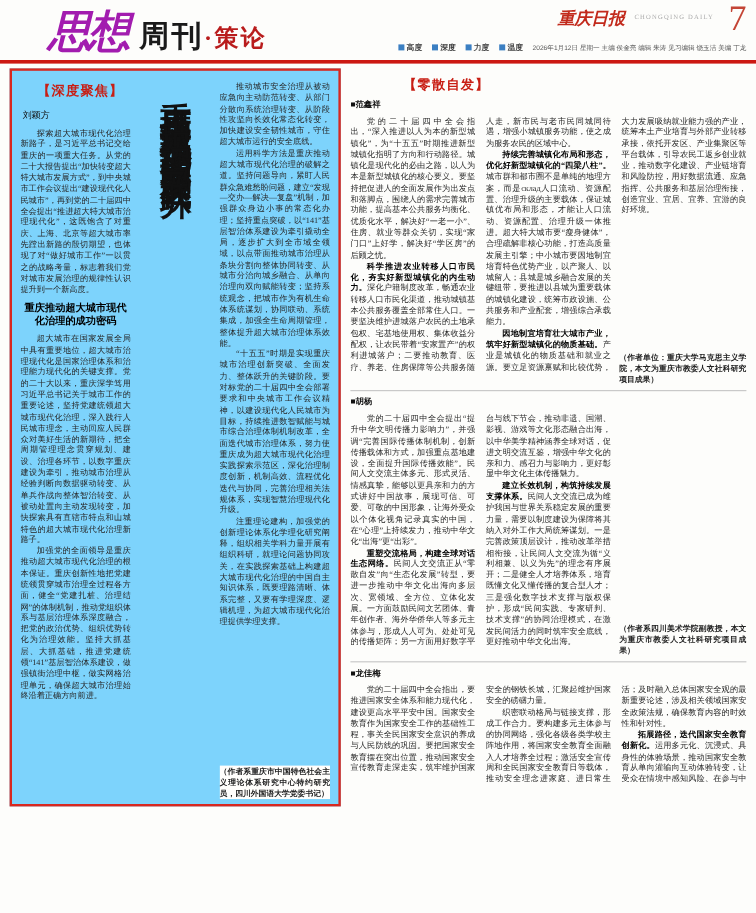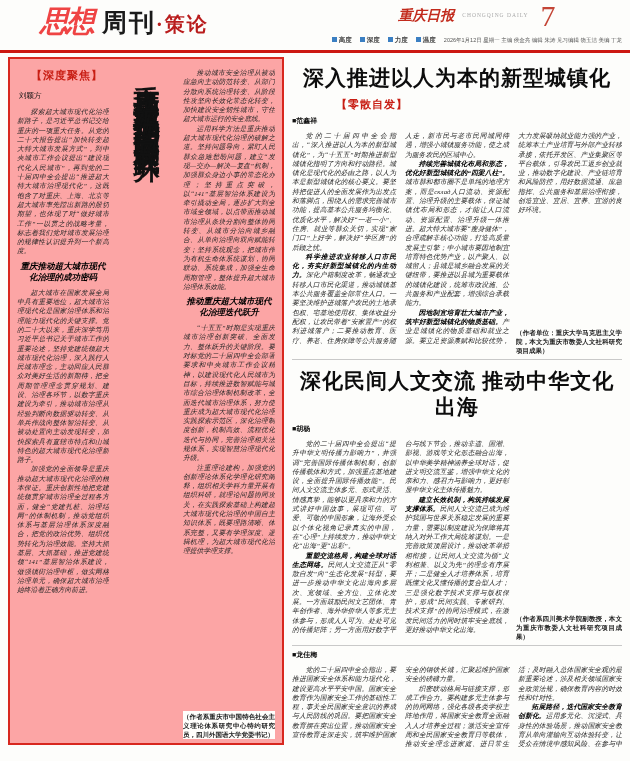--- a/index.html
+++ b/index.html
@@ -6,62 +6,62 @@
   html,body { background:#e8e8e8; }
   .page {
     position:relative; width:630px; height:761px; margin:0 auto;
     background:#fdfdfb; overflow:hidden;
     font-family:"Liberation Serif", serif; color:#222;
   }
   
   .header { position:absolute; left:0; top:0; width:630px; height:50px; }
   .brand { position:absolute; left:40px; top:2px; white-space:nowrap; }
   .brand-main {
-    font-size:29px; font-weight:bold; font-style:italic; color:#ef4444;
+    font-size:36px; font-weight:bold; font-style:italic; color:#a21caf;
     letter-spacing:-3px; font-family:"Liberation Serif", serif;
   }
   .brand-sub { font-size:25px; font-weight:bold; color:#1a1a1a; margin-left:10px; letter-spacing:2px;}
   .brand-topic { font-size:20px; font-weight:bold; color:#b91c1c; letter-spacing:2px;}
   .head-right { position:absolute; right:8px; top:4px; text-align:right; }
   .masthead-cn { font-size:14px; font-weight:bold; font-style:italic; color:#c22a1c; }
   .masthead-en { font-size:5.5px; color:#aaa; letter-spacing:1px; margin-bottom:2px;}
   .page-num { font-size:30px; color:#c44536; font-weight:normal; line-height:24px; margin-left:4px;}
-  .meta-line { display:flex; align-items:center; justify-content:center; gap:8px; margin-top:8px; }
+  .meta-line { display:flex; align-items:center; justify-content:flex-end; gap:8px; margin-top:8px; }
   .section-nav { display:flex; gap:8px; }
   .nav-item { font-size:6.5px; color:#444; font-family:"Liberation Sans", sans-serif; font-weight:bold;}
   .nav-item::before { content:""; display:inline-block; width:5px; height:5px; background:#3b7fc2; margin-right:2px; }
   .dateline { font-size:5.5px; color:#555; font-family:"Liberation Sans", sans-serif; }
   .red-rule { position:absolute; left:0; top:50px; width:630px; height:3px; background:#cc1812; }
 
   
   .main { position:absolute; left:8px; top:57px; width:614px; height:700px; display:flex; }
 
   
   .feature-box {
-    width:276px; height:688px; border:2px solid #d8281f; background:#fca5a5;
+    width:276px; height:615px; border:2px solid #d8281f; background:#7dd3fc;
     padding:5px 7px 4px 7px; display:grid; grid-template-columns:1fr 40px 1fr;
     column-gap:17px; position:relative; flex:none;
   }
   .feature-tag { color:#c81e14; font-weight:bold; font-size:11px; letter-spacing:1px; margin:4px 0 8px 14px; }
   .feature-author { font-size:7.5px; font-weight:normal; color:#111; margin:0 0 6px 2px; font-family:"Liberation Sans", sans-serif;}
   .f-col { overflow:hidden; height:100%; }
   .f-col-right { position:relative; padding-top:4px; }
   .f-body { overflow:hidden; }
   .v-headline {
     writing-mode:vertical-rl; text-orientation:upright;
     font-size:26px; font-weight:bold; color:#111; line-height:40px;
     letter-spacing:3.2px; height:100%; margin:0 auto; text-align:justify;
   }
   .f-credit {
     position:absolute; bottom:0; left:0; width:100%; background:#fffefc;
     font-size:6.5px; font-weight:bold; line-height:9px; text-align:justify; padding-top:1px;
   }
 
   
-  .bodytext p { font-size:6.8px; line-height:9.3px; text-align:justify; text-indent:2em; color:#262626;font-style:italic; }
+  .bodytext p { font-size:6.8px; line-height:9.3px; text-align:justify; text-indent:2em; color:#262626; }
   .bodytext p b { font-weight:bold; color:#000; }
   .bodytext p.subhead {
     text-indent:0; text-align:center; font-weight:bold; font-size:8.5px;
     line-height:11px; margin:5px 0 5px 0; color:#000;
     font-family:"Liberation Sans", sans-serif;
   }
 
   
   .right-rail { flex:1; margin-left:8px; display:flex; flex-direction:column; }
   .article { position:relative; }
@@ -122,45 +122,42 @@
             <p class="subhead">重庆推动超大城市现代化治理的成功密码</p>
             <p>超大城市在国家发展全局中具有重要地位，超大城市治理现代化是国家治理体系和治理能力现代化的关键支撑。党的二十大以来，重庆深学笃用习近平总书记关于城市工作的重要论述，坚持党建统领超大城市现代化治理，深入践行人民城市理念，主动回应人民群众对美好生活的新期待，把全周期管理理念贯穿规划、建设、治理各环节，以数字重庆建设为牵引，推动城市治理从经验判断向数据驱动转变、从单兵作战向整体智治转变、从被动处置向主动发现转变，加快探索具有直辖市特点和山城特色的超大城市现代化治理新路子。</p>
             <p>加强党的全面领导是重庆推动超大城市现代化治理的根本保证。重庆创新性地把党建统领贯穿城市治理全过程各方面，健全“党建扎桩、治理结网”的体制机制，推动党组织体系与基层治理体系深度融合，把党的政治优势、组织优势转化为治理效能。坚持大抓基层、大抓基础，推进党建统领“141”基层智治体系建设，做强镇街治理中枢，做实网格治理单元，确保超大城市治理始终沿着正确方向前进。</p>
           </div>
       </div>
       <div class="v-headline">重庆推动超大城市现代化治理的成功密码及迭代跃升</div>
       <div class="f-col f-col-right">
         <div class="f-body bodytext" style="height:648px;">
             <p>推动城市安全治理从被动应急向主动防范转变、从部门分散向系统治理转变、从阶段性攻坚向长效化常态化转变，加快建设安全韧性城市，守住超大城市运行的安全底线。</p>
             <p>运用科学方法是重庆推动超大城市现代化治理的破解之道。坚持问题导向，紧盯人民群众急难愁盼问题，建立“发现—交办—解决—复盘”机制，加强群众身边小事的常态化办理；坚持重点突破，以“141”基层智治体系建设为牵引撬动全局，逐步扩大到全市域全领域，以点带面推动城市治理从条块分割向整体协同转变、从城市分治向城乡融合、从单向治理向双向赋能转变；坚持系统观念，把城市作为有机生命体系统谋划，协同联动、系统集成，加强全生命周期管理，整体提升超大城市治理体系效能。</p>
-            <p class="subhead">推动重庆超大城市现代化治理迭代跃升</p>
             <p>“十五五”时期是实现重庆城市治理创新突破、全面发力、整体跃升的关键阶段。要对标党的二十届四中全会部署要求和中央城市工作会议精神，以建设现代化人民城市为目标，持续推进数智赋能与城市综合治理体制机制改革，全面迭代城市治理体系，努力使重庆成为超大城市现代化治理实践探索示范区，深化治理制度创新，机制高效、流程优化迭代与协同，完善治理相关法规体系，实现智慧治理现代化升级。</p>
             <p>注重理论建构，加强党的创新理论体系化学理化研究阐释，组织相关学科力量开展有组织科研，就理论问题协同攻关，在实践探索基础上构建超大城市现代化治理的中国自主知识体系，既要理路清晰、体系完整，又要有学理深度、逻辑机理，为超大城市现代化治理提供学理支撑。</p>
           </div>
         <div class="f-credit">（作者系重庆市中国特色社会主义理论体系研究中心特约研究员，四川外国语大学党委书记）</div>
       </div>
     </section>
 
     <div class="right-rail">
 
       <article class="article a1">
-        <h1 class="a-headline">深入推进以人为本的新型城镇化</h1>
         <div class="a-tag">【零散自发】</div>
         <div class="a-author">■范鑫祥</div>
         <div class="a-body bodytext">
             <p>党的二十届四中全会指出，“深入推进以人为本的新型城镇化”，为“十五五”时期推进新型城镇化指明了方向和行动路径。城镇化是现代化的必由之路，以人为本是新型城镇化的核心要义。要坚持把促进人的全面发展作为出发点和落脚点，围绕人的需求完善城市功能，提高基本公共服务均衡化、优质化水平，解决好“一老一小”、住房、就业等群众关切，实现“家门口”上好学，解决好“学区房”的后顾之忧。</p>
             <p><b>科学推进农业转移人口市民化，夯实好新型城镇化的内生动力。</b>深化户籍制度改革，畅通农业转移人口市民化渠道，推动城镇基本公共服务覆盖全部常住人口。一要坚决维护进城落户农民的土地承包权、宅基地使用权、集体收益分配权，让农民带着“安家置产”的权利进城落户；二要推动教育、医疗、养老、住房保障等公共服务随人走，新市民与老市民同城同待遇，增强小城镇服务功能，使之成为服务农民的区域中心。</p>
             <p><b>持续完善城镇化布局和形态，优化好新型城镇化的“四梁八柱”。</b>城市群和都市圈不是单纯的地理方案，而是склад人口流动、资源配置、治理升级的主要载体，保证城镇优布局和形态，才能让人口流动、资源配置、治理升级一体推进。超大特大城市要“瘦身健体”，合理疏解非核心功能，打造高质量发展主引擎；中小城市要因地制宜培育特色优势产业，以产聚人、以城留人；县城是城乡融合发展的关键纽带，要推进以县城为重要载体的城镇化建设，统筹市政设施、公共服务和产业配套，增强综合承载能力。</p>
             <p><b>因地制宜培育壮大城市产业，筑牢好新型城镇化的物质基础。</b>产业是城镇化的物质基础和就业之源。要立足资源禀赋和比较优势，大力发展吸纳就业能力强的产业，统筹本土产业培育与外部产业转移承接，依托开发区、产业集聚区等平台载体，引导农民工返乡创业就业，推动数字化建设、产业链培育和风险防控，用好数据流通、应急指挥、公共服务和基层治理衔接，创造宜业、宜居、宜养、宜游的良好环境。</p>
           </div>
         <div class="a-credit">（作者单位：重庆大学马克思主义学院，本文为重庆市教委人文社科研究项目成果）</div>
       </article>
 
       <article class="article a2">
-        <h1 class="a-headline">深化民间人文交流  推动中华文化出海</h1>
         <div class="a-author">■胡杨</div>
         <div class="a-body bodytext">
             <p>党的二十届四中全会提出“提升中华文明传播力影响力”，并强调“完善国际传播体制机制，创新传播载体和方式，加强重点基地建设，全面提升国际传播效能”。民间人文交流主体多元、形式灵活、情感真挚，能够以更具亲和力的方式讲好中国故事，展现可信、可爱、可敬的中国形象，让海外受众以个体化视角记录真实的中国，在“心理”上持续发力，推动中华文化“出海”更“出彩”。</p>
             <p><b>重塑交流格局，构建全球对话生态网络。</b>民间人文交流正从“零散自发”向“生态化发展”转型，要进一步推动中华文化出海向多层次、宽领域、全方位、立体化发展。一方面鼓励民间文艺团体、青年创作者、海外华侨华人等多元主体参与，形成人人可为、处处可见的传播矩阵；另一方面用好数字平台与线下节会，推动非遗、国潮、影视、游戏等文化形态融合出海，以中华美学精神涵养全球对话，促进文明交流互鉴，增强中华文化的亲和力、感召力与影响力，更好彰显中华文化主体传播魅力。</p>
             <p><b>建立长效机制，构筑持续发展支撑体系。</b>民间人文交流已成为维护我国与世界关系稳定发展的重要力量，需要以制度建设为保障将其纳入对外工作大局统筹谋划。一是完善政策顶层设计，推动改革举措相衔接，让民间人文交流为循“义利相兼、以义为先”的理念有序展开；二是健全人才培养体系，培育既懂文化又懂传播的复合型人才；三是强化数字技术支撑与版权保护，形成“民间实践、专家研判、技术支撑”的协同治理模式，在激发民间活力的同时筑牢安全底线，更好推动中华文化出海。</p>
           </div>
         <div class="a-credit">（作者系四川美术学院副教授，本文为重庆市教委人文社科研究项目成果）</div>
       </article>
 
       <article class="article a3">

